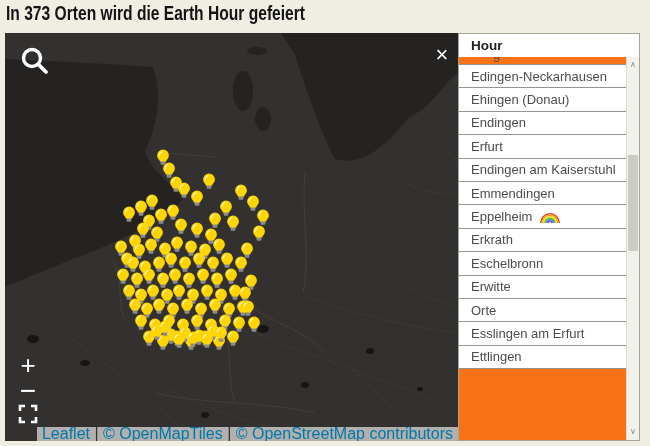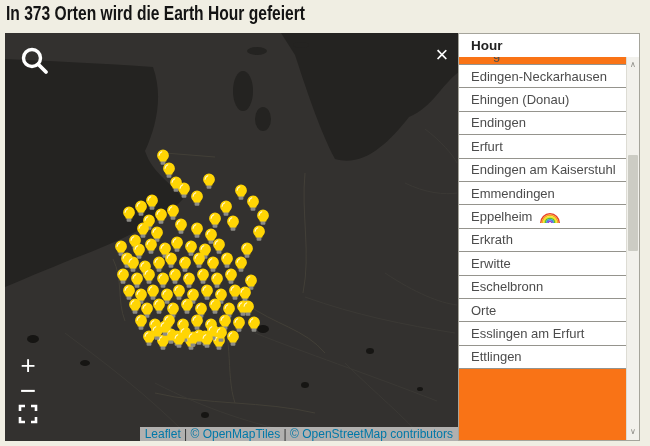--- a/index.html
+++ b/index.html
@@ -35,21 +35,21 @@
     font-size:26px;line-height:24px;text-align:center;cursor:pointer;font-weight:400;
   }
   .zoom-in{top:320px;}
   .zoom-out{top:346px;font-size:28px;}
   .fs-ctl{position:absolute;left:13px;top:371px;width:20px;height:20px;cursor:pointer;}
   
   .bulb{position:absolute;width:14px;height:17px;margin-left:-7px;margin-top:-9px;cursor:pointer;}
   
   .attribution{
     position:absolute;right:182px;bottom:0;height:14px;line-height:14px;
-    background:rgba(255,255,255,.62);padding:0 5px;font-size:12px;white-space:nowrap;
+    background:rgba(255,255,255,.62);padding:0 5px;font-size:16px;white-space:nowrap;
   }
   .attr-link{color:#0078a8;}
   .attr-sep{color:#333;}
   
   .panel{
     position:absolute;right:0;top:0;width:182px;height:100%;
     background:#fff;border:1px solid #a5a49b;box-sizing:border-box;
   }
   .panel-header{
     height:23px;line-height:23px;padding-left:12px;
@@ -693,24 +693,24 @@
             <path d="M3.8,12 A6.2,6.2 0 0 1 16.2,12" stroke="#f8e71c" stroke-width="1.6" fill="none"></path>
             <path d="M5.3,12 A4.7,4.7 0 0 1 14.7,12" stroke="#5fc22b" stroke-width="1.6" fill="none"></path>
             <path d="M6.8,12 A3.2,3.2 0 0 1 13.2,12" stroke="#3f8fdd" stroke-width="1.6" fill="none"></path>
             <path d="M8.2,12 A1.8,1.8 0 0 1 11.8,12" stroke="#9345d8" stroke-width="1.6" fill="none"></path>
           </svg>
         </div>
         <div class="orte-item">
           <span>Erkrath</span>
         </div>
         <div class="orte-item">
+          <span>Eschelbronn</span>
+        </div>
+        <div class="orte-item">
           <span>Erwitte</span>
-        </div>
-        <div class="orte-item">
-          <span>Eschelbronn</span>
         </div>
         <div class="orte-item">
           <span>Orte</span>
         </div>
         <div class="orte-item">
           <span>Esslingen am Erfurt</span>
         </div>
         <div class="orte-item">
           <span>Ettlingen</span>
         </div>

